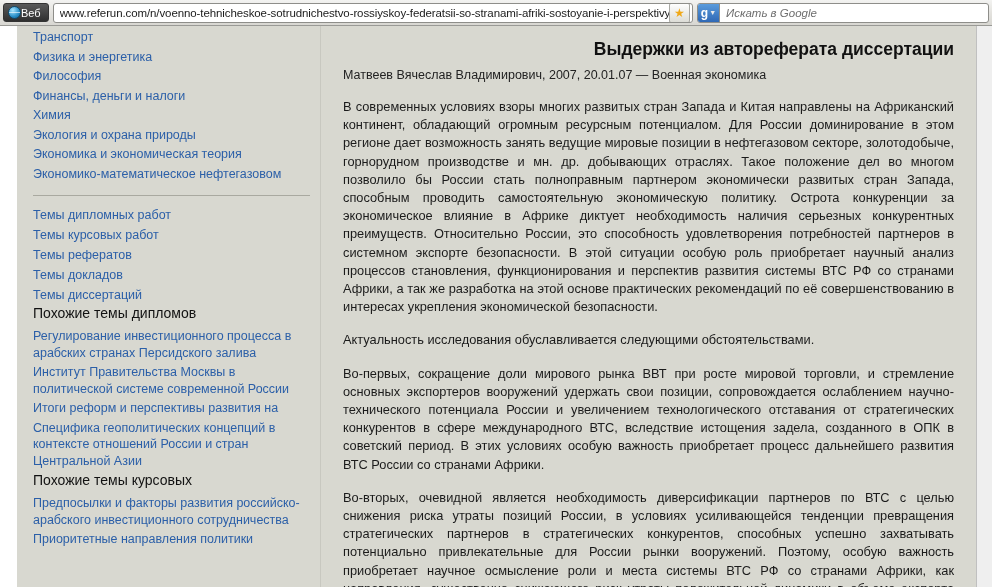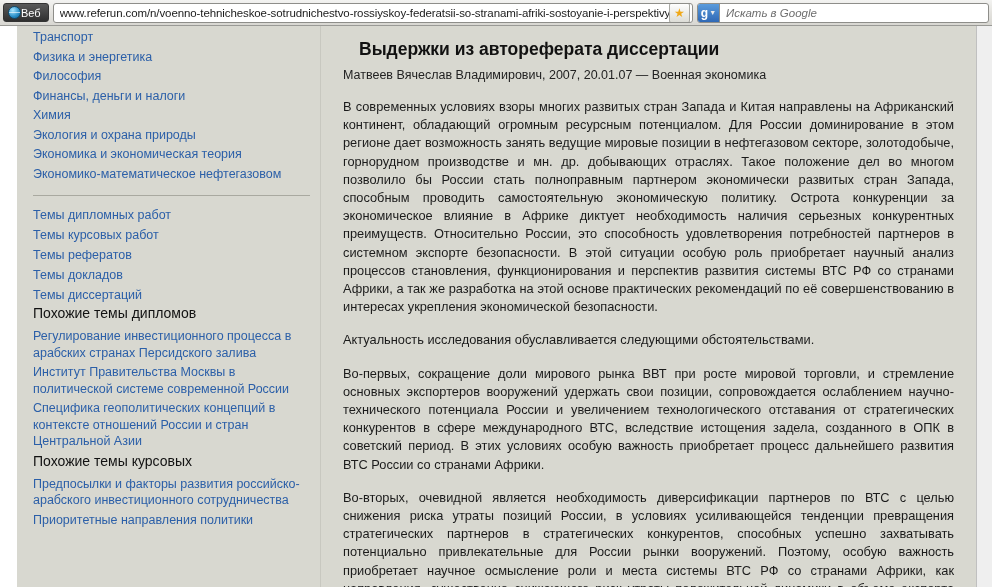--- a/index.html
+++ b/index.html
@@ -180,22 +180,23 @@
     background: #d8d8d0;
     padding: 12px 22px 0 22px;
     box-sizing: border-box;
     overflow: hidden;
     border-left: 1px solid #c8c8c0;
   }
   .doc-title {
     font-size: 17.5px;
     font-weight: bold;
     color: #111;
-    margin: 0 0 8px 16px;
+    margin: 0 0 8px 0;
     line-height: 22px;
+    text-align: right;
   }
   .doc-meta {
     font-size: 12.5px;
     color: #222;
     margin: 0 0 16px 0;
   }
   .para {
     font-size: 12.8px;
     line-height: 18.2px;
     color: #1b1b1b;
@@ -256,20 +257,21 @@
       <a class="link" href="#">Темы курсовых работ</a>
       <a class="link" href="#">Темы рефератов</a>
       <a class="link" href="#">Темы докладов</a>
       <a class="link" href="#">Темы диссертаций</a>
     </div>
 
     <div class="section-title">Похожие темы дипломов</div>
     <div>
       <a class="link wrap" href="#">Регулирование инвестиционного процесса в арабских странах Персидского залива</a>
       <a class="link wrap" href="#">Институт Правительства Москвы в политической системе современной России</a>
+      <a class="link wrap" href="#">Итоги реформ и перспективы развития на</a>
       <a class="link wrap" href="#">Специфика геополитических концепций в контексте отношений России и стран Центральной Азии</a>
     </div>
 
     <div class="section-title">Похожие темы курсовых</div>
     <div>
       <a class="link wrap" href="#">Предпосылки и факторы развития российско-арабского инвестиционного сотрудничества</a>
       <a class="link wrap" href="#">Приоритетные направления политики</a>
     </div>
   </div>
 

